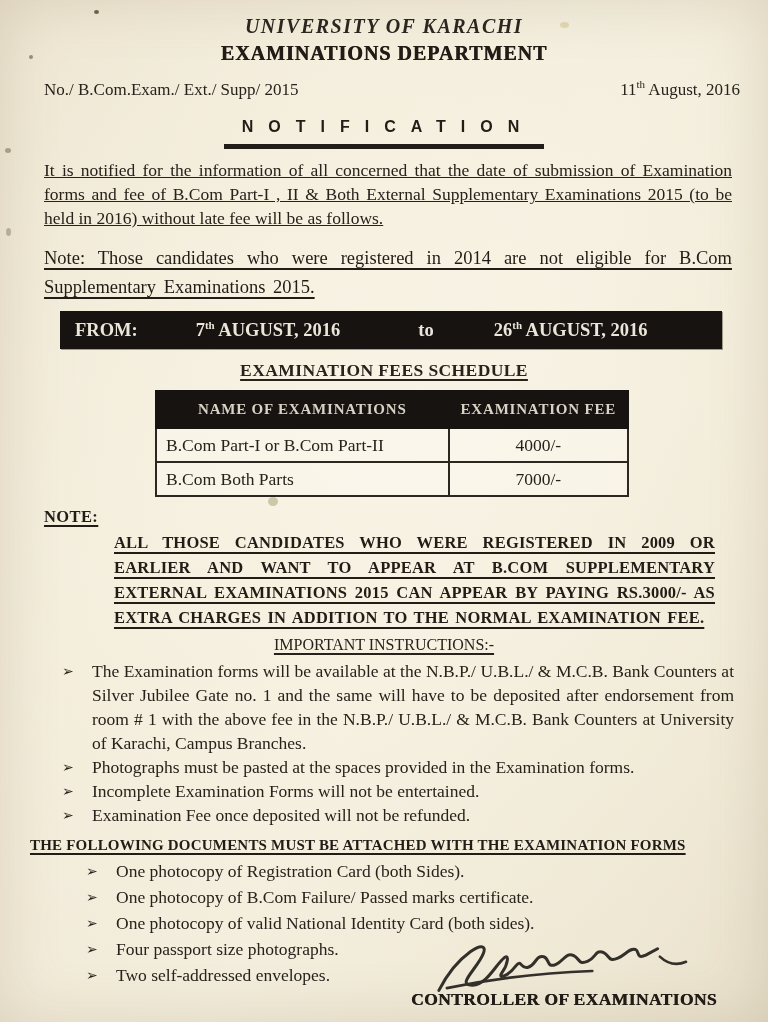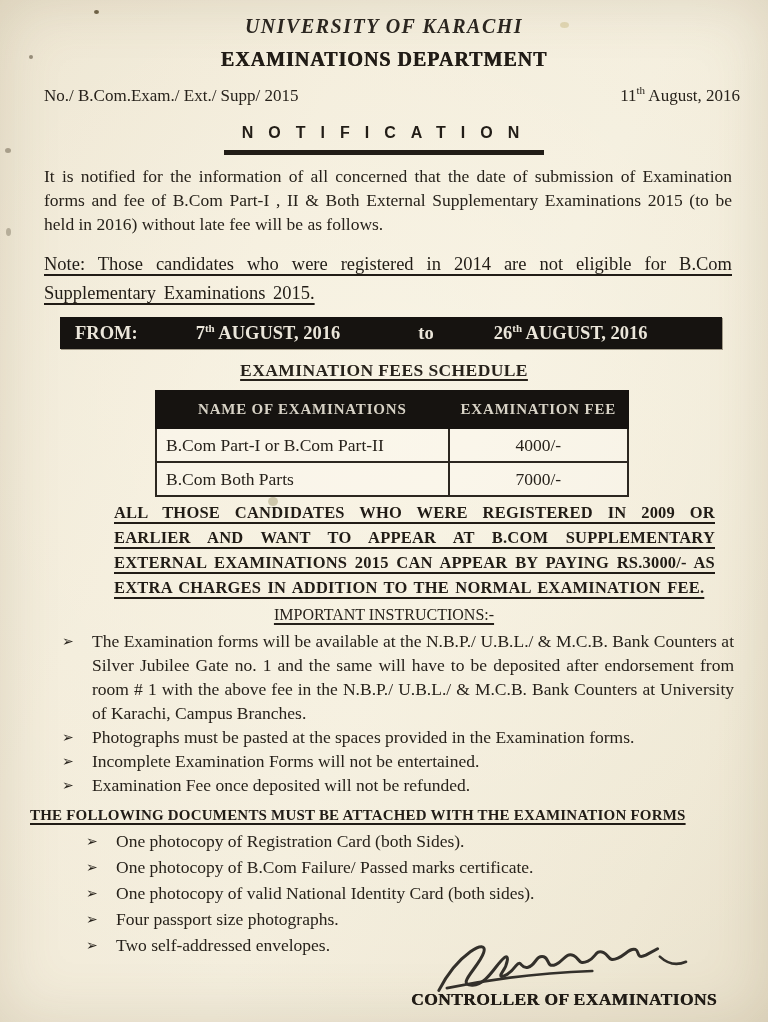--- a/index.html
+++ b/index.html
@@ -24,21 +24,21 @@
   .university {
     text-align: center;
     font-style: italic;
     font-weight: bold;
     font-size: 20px;
     line-height: 24px;
     letter-spacing: 1.5px;
     color: #2b2620;
   }
   .department {
-    margin-top: 9px;
+    margin-top: 3px;
     text-align: center;
     font-weight: bold;
     font-size: 20px;
     line-height: 24px;
     letter-spacing: 1px;
     color: #211c16;
     text-shadow: 0.6px 0 0 currentColor;
   }
   .ref-row {
     margin: 14px 28px 0 44px;
@@ -62,38 +62,39 @@
     border-bottom: 5px solid #221d17;
     color: #221d17;
   }
 
   
   .intro {
     margin: 9px 36px 14px 44px;
     font-size: 17.5px;
     line-height: 24px;
     text-align: justify;
+    text-decoration: underline;
   }
   .eligibility {
     margin: 10px 36px 0 44px;
     font-size: 18.5px;
     line-height: 29px;
     font-weight: normal;
     text-align: justify;
     text-decoration: underline;
     text-decoration-thickness: 2px;
     text-underline-offset: 4px;
     word-spacing: 3px;
     color: #211c16;
   }
 
   
   .date-bar {
     margin: 9px 0 0 60px;
-    width: 662px; height: 32px;
+    width: 662px; height: 38px;
     background: #161310;
     color: #ebe6da;
     display: flex;
     align-items: center;
     font-weight: bold;
     font-size: 18.5px;
     box-shadow: 1px 1px 0 rgba(40,30,10,0.4);
   }
   .date-bar .lbl { margin-left: 15px; }
   .date-bar .d1  { margin-left: 58px; }
@@ -272,20 +273,21 @@
         <td class="name">B.Com Part-I or B.Com Part-II</td>
         <td class="fee">4000/-</td>
       </tr>
       <tr>
         <td class="name">B.Com Both Parts</td>
         <td class="fee">7000/-</td>
       </tr>
     </tbody>
   </table>
 
+  <div class="note-label">NOTE:</div>
   <p class="note-body">ALL THOSE CANDIDATES WHO WERE REGISTERED IN 2009 OR EARLIER AND WANT TO APPEAR AT B.COM SUPPLEMENTARY EXTERNAL EXAMINATIONS 2015 CAN APPEAR BY PAYING RS.3000/- AS EXTRA CHARGES IN ADDITION TO THE NORMAL EXAMINATION FEE.</p>
 
   <div class="instr-title-wrap">
     <span class="instr-title">IMPORTANT INSTRUCTIONS:-</span>
   </div>
 
   <ul class="bullets">
     <li class="bullet">
       <span class="glyph">➢</span>
       <span class="txt">The Examination forms will be available at the N.B.P./ U.B.L./ &amp; M.C.B. Bank Counters at Silver Jubilee Gate no. 1 and the same will have to be deposited after endorsement from room # 1 with the above fee in the N.B.P./ U.B.L./ &amp; M.C.B. Bank Counters at University of Karachi, Campus Branches.</span>

